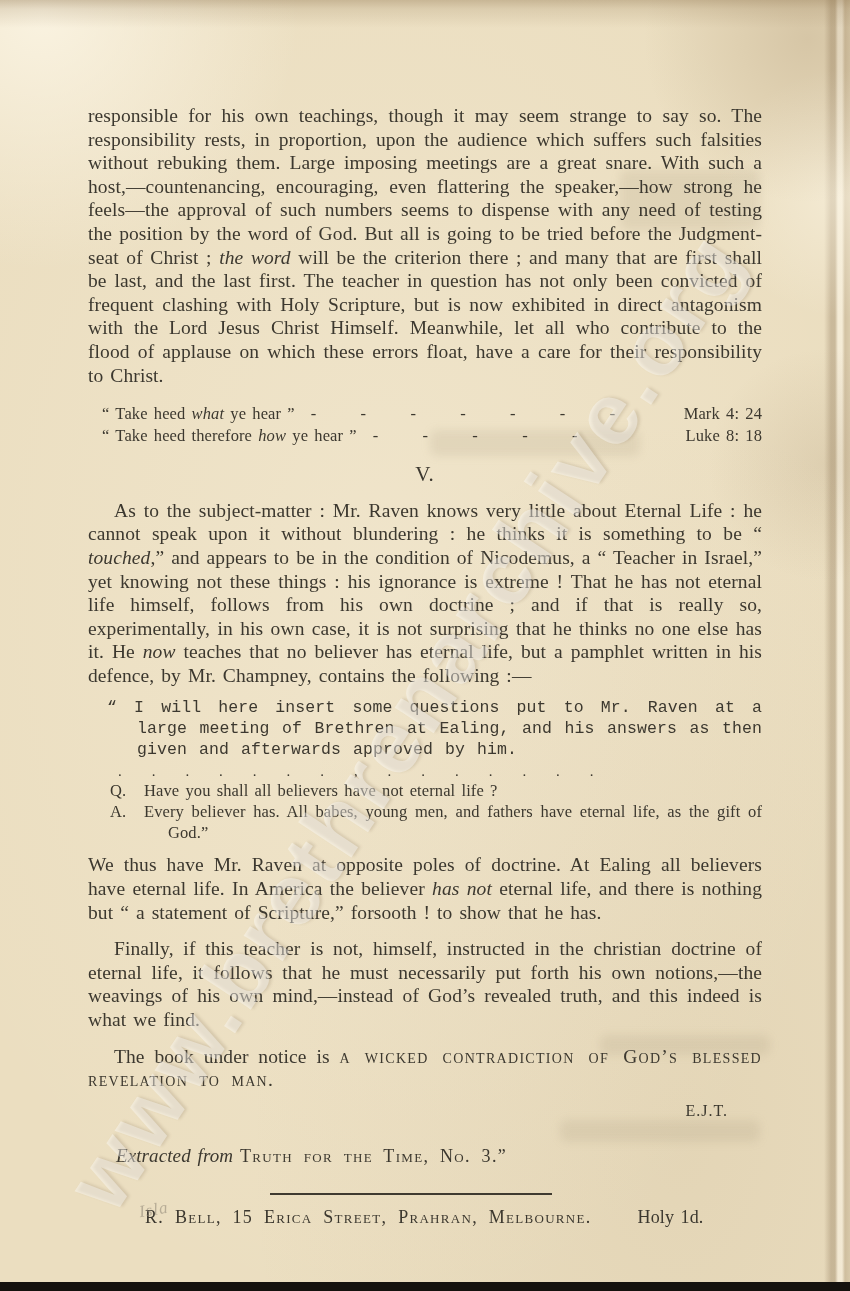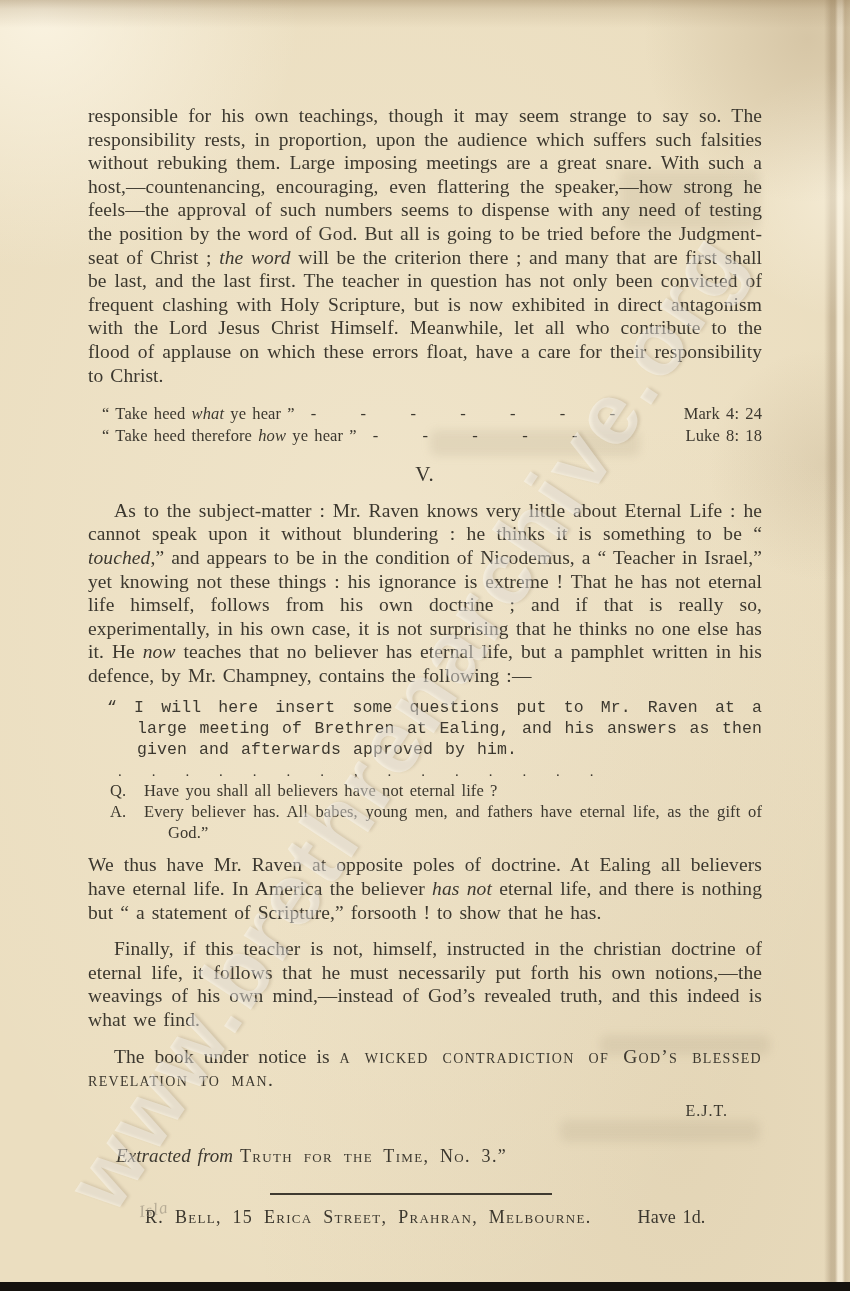--- a/index.html
+++ b/index.html
@@ -113,20 +113,20 @@
 
     <p class="signature">E.J.T.</p>
 
     <p class="extracted"><i>Extracted from </i><span class="smallcaps">Truth for the Time, No. 3.”</span></p>
 
     <div class="rule"></div>
 
     <div class="imprint">
       <span class="handwriting">Isla</span>
       <span class="smallcaps">R. Bell, 15 Erica Street, Prahran, Melbourne.</span>
-      <span>Have 1d.</span>
+      <span>Holy 1d.</span>
     </div>
 
   </div>
 
   <div class="watermark">www.brethrenarchive.org</div>
   <div class="scan-edge-bottom"></div>
 </div>
 
 </body></html>

